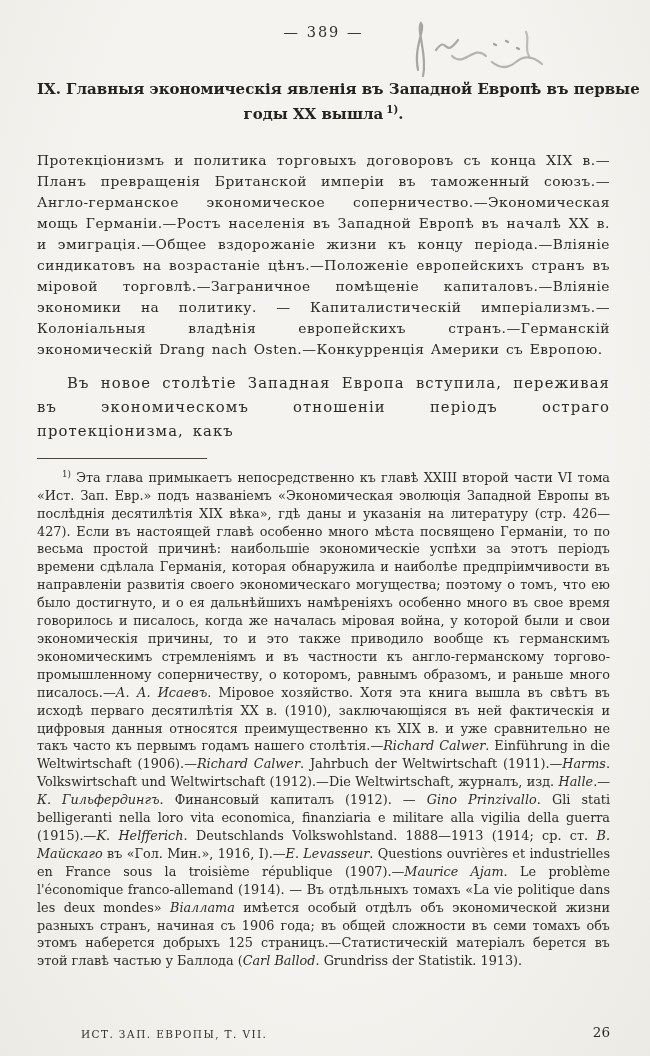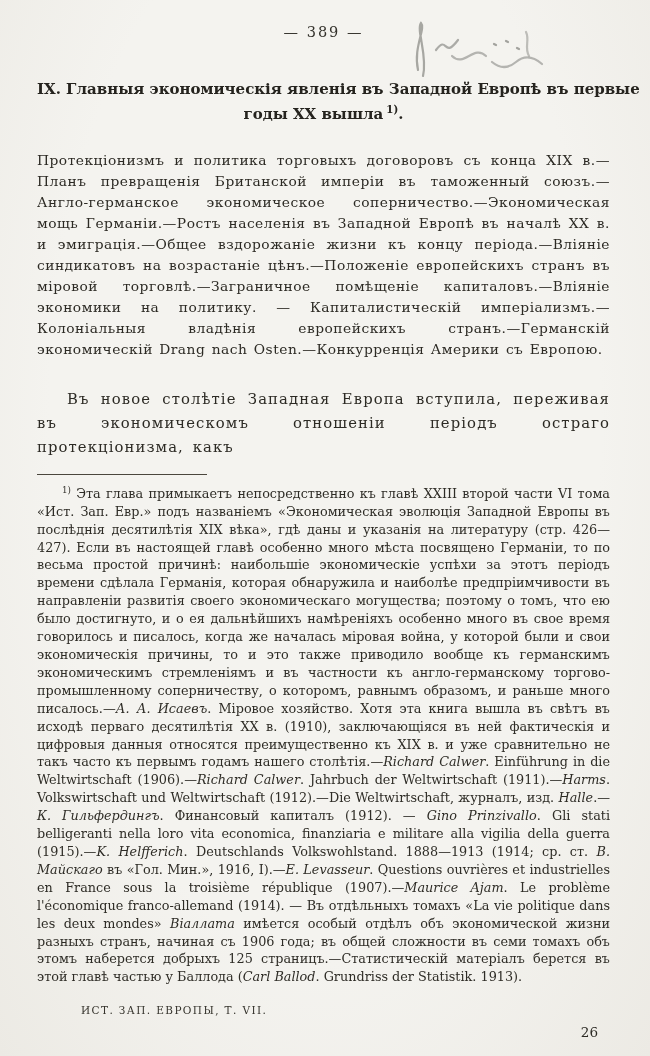--- a/index.html
+++ b/index.html
@@ -14,32 +14,32 @@
   .content { padding:24px 40px 0 37px; }
   .page-number { text-align:center; font-size:14.5px; letter-spacing:2px; color:#33312b; }
   .heading { margin-top:37px; text-align:center; font-weight:bold; font-size:15px; line-height:1.6; color:#25231e; }
   .heading .line { white-space:nowrap; }
   sup.fn-mark { font-size:68%; vertical-align:super; margin-left:3px; font-weight:inherit; }
   .abstract {
     margin-top:24px; font-size:13.8px; line-height:1.52;
     letter-spacing:0.5px; word-spacing:1.5px; text-align:justify;
   }
   .lead {
-    margin-top:27px; font-size:14.8px; line-height:1.62;
+    margin-top:11px; font-size:14.8px; line-height:1.62;
     letter-spacing:1.1px; word-spacing:3px; text-align:justify; text-indent:30px;
   }
   .divider { margin-top:15px; width:170px; border:0; border-top:1.4px solid #4a463d; }
   .footnote {
     margin-top:9px; font-size:12.8px; line-height:1.4;
     text-align:justify; text-indent:22px; color:#2e2c26;
   }
   .footnote .it { font-style:italic; }
   .footer {
-    position:absolute; left:37px; right:52px; bottom:16px;
-    display:flex; justify-content:space-between; align-items:center;
+    position:absolute; left:37px; right:40px; bottom:16px;
+    display:flex; justify-content:space-between; align-items:flex-end;
   }
   .imprint { font-size:10.5px; letter-spacing:1.4px; padding-left:44px; color:#35332c; }
   .signature { font-size:13.5px; color:#2c2a24;margin-top:44px; }
   .scribble { position:absolute; top:14px; left:398px; opacity:.75; }
 </style>
 </head>
 <body>
 
 <div class="page">
 

